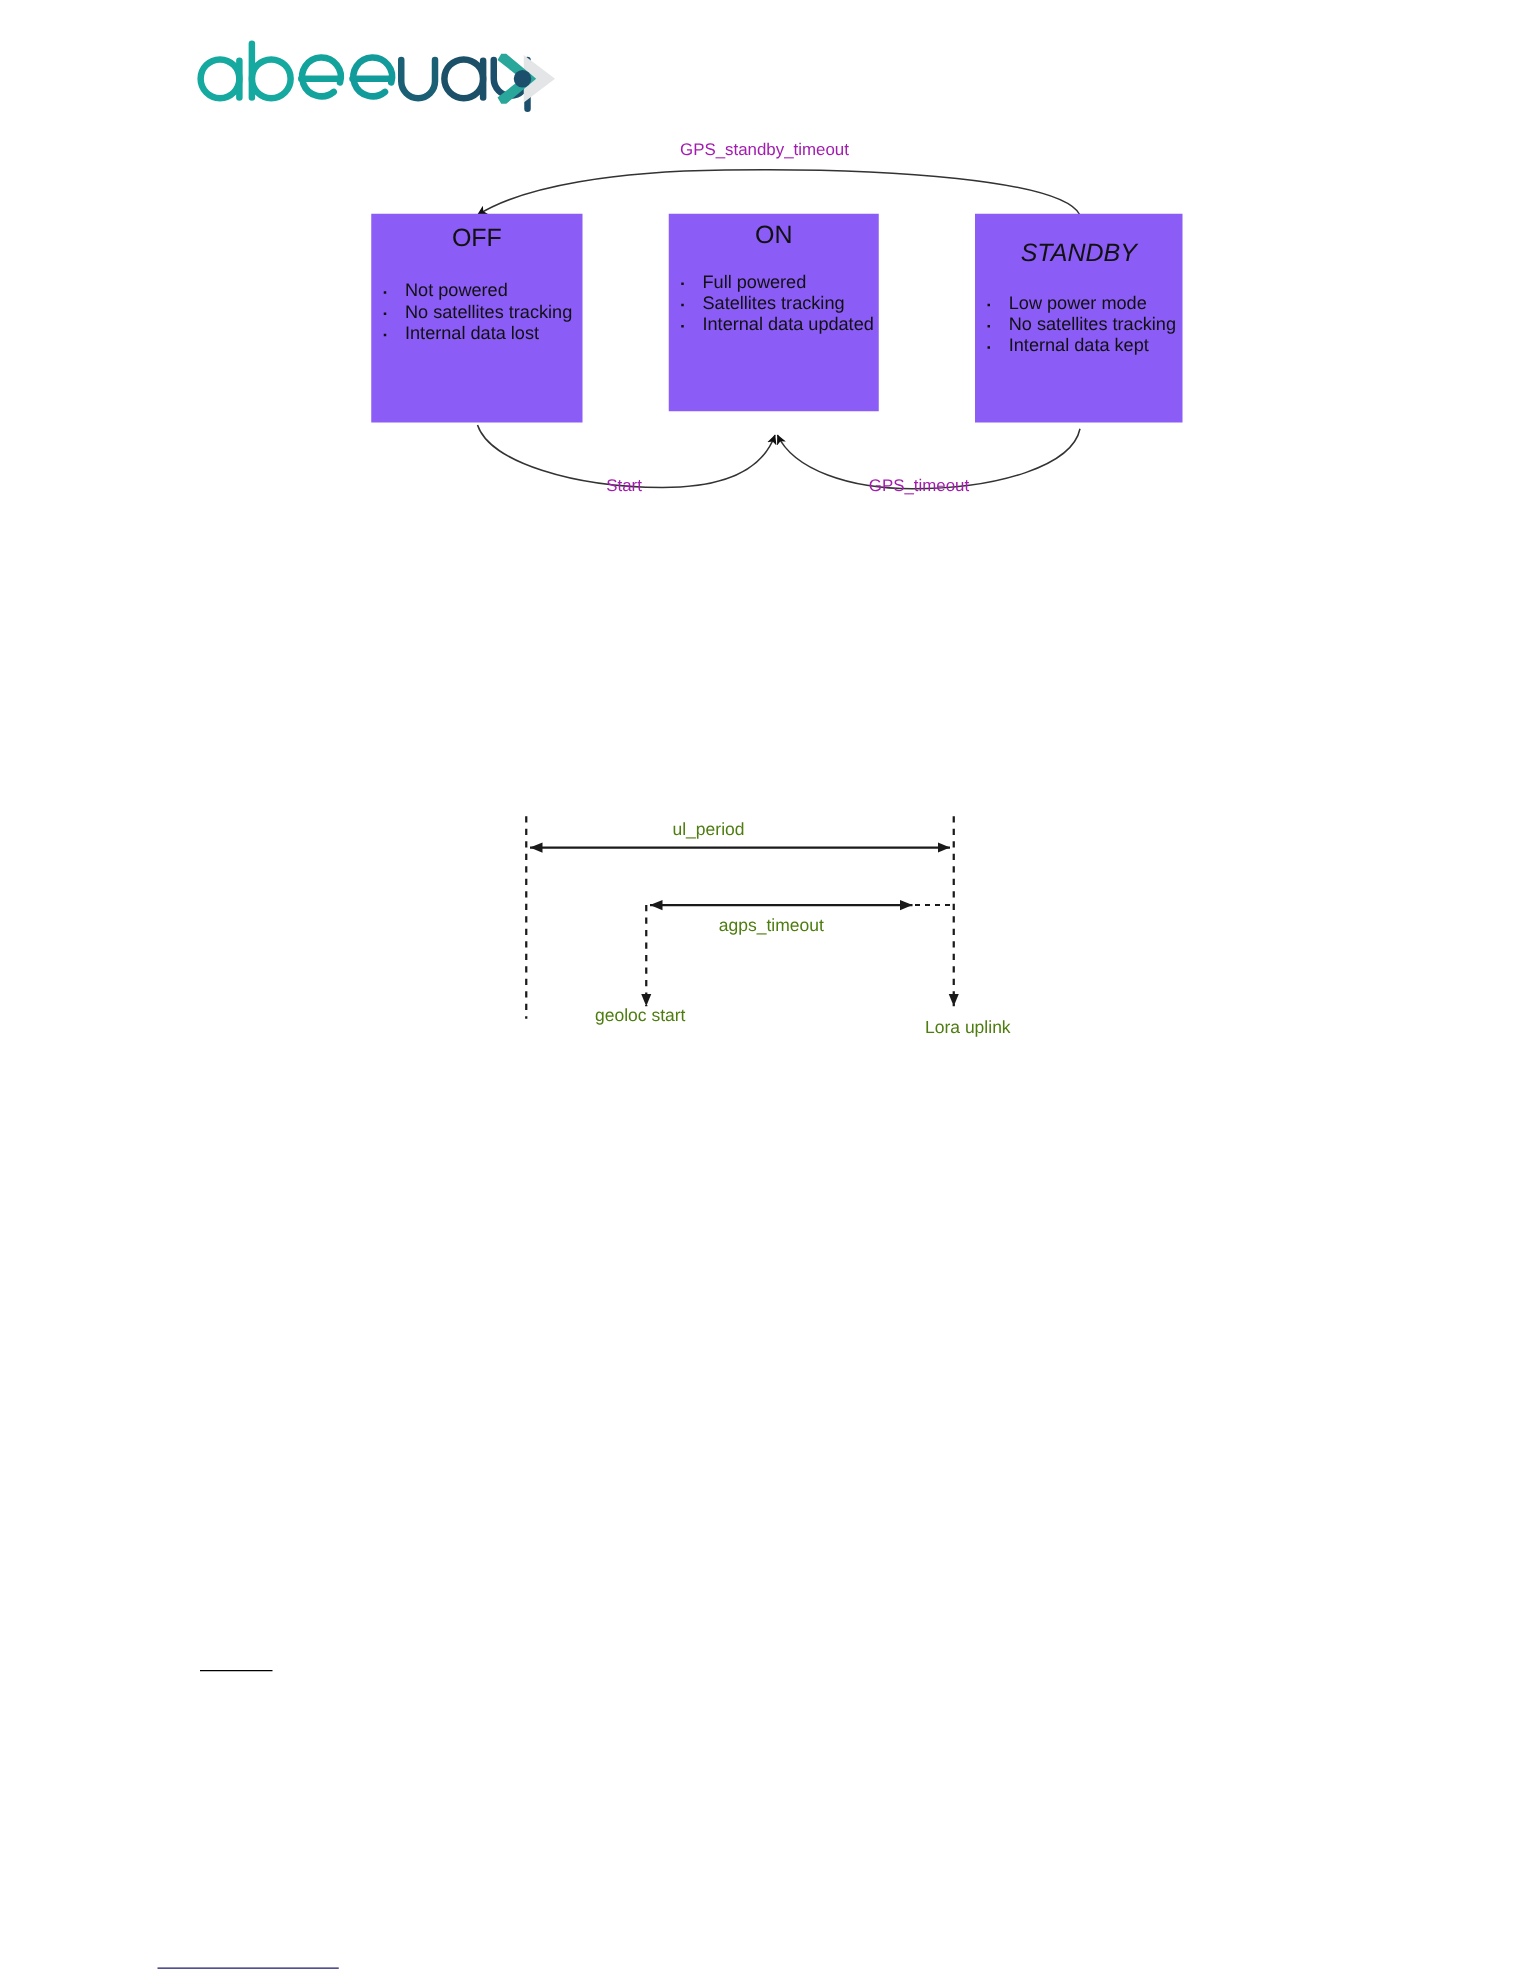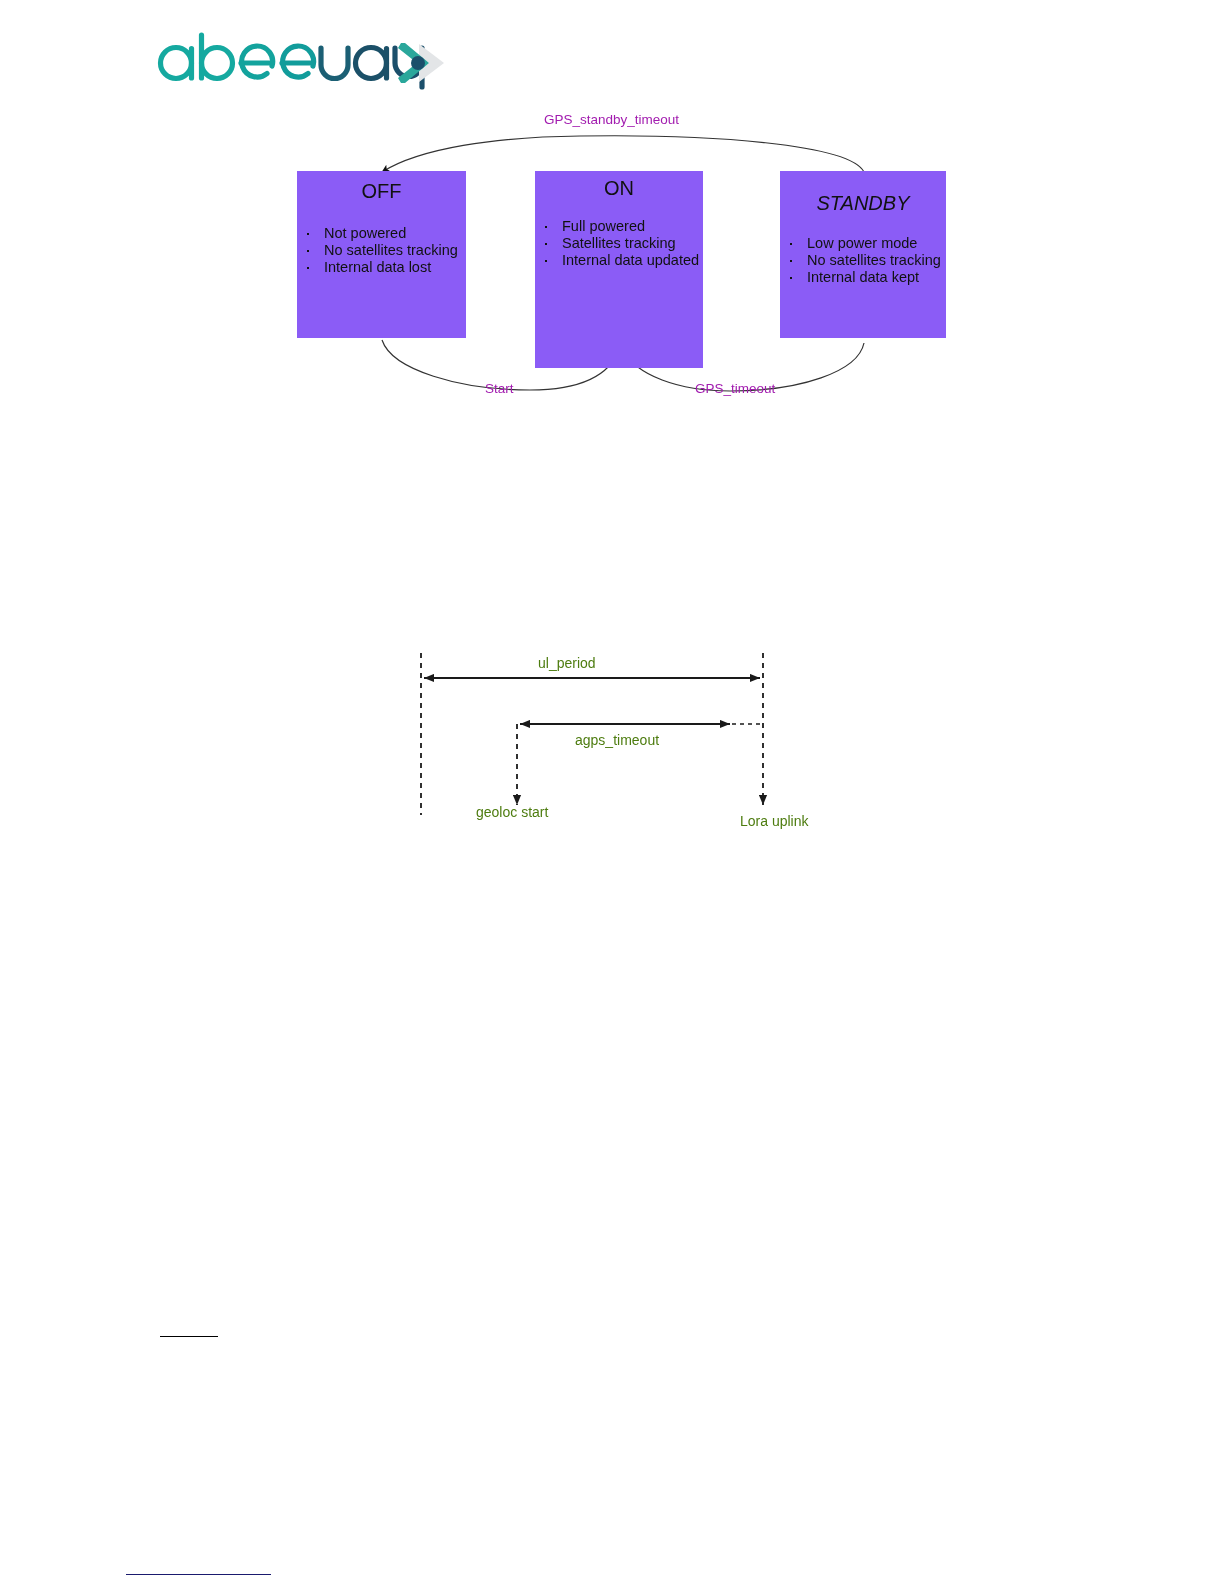--- a/index.html
+++ b/index.html
@@ -72,21 +72,21 @@
     content: "";
     position: absolute;
     left: 10px;
     top: 8px;
     width: 2px;
     height: 2px;
     background: #111111;
   }
 
   #box-off  { left: 17px;  top: 71px; width: 169px; height: 167px; }
-  #box-on   { left: 255px; top: 71px; width: 168px; height: 197px; }
+  #box-on   { left: 255px; top: 71px; width: 168px; height: 158px; }
   #box-sby  { left: 500px; top: 71px; width: 166px; height: 167px; }
 
   #box-off .state-title { margin-top: 8px; }
   #box-off .state-list  { margin-top: 22px; }
   #box-on  .state-title { margin-top: 5px; }
   #box-on  .state-list  { margin-top: 18px; }
   #box-sby .state-title { margin-top: 20px; font-style: italic; }
   #box-sby .state-list  { margin-top: 20px; }
 
   .edge-label {

